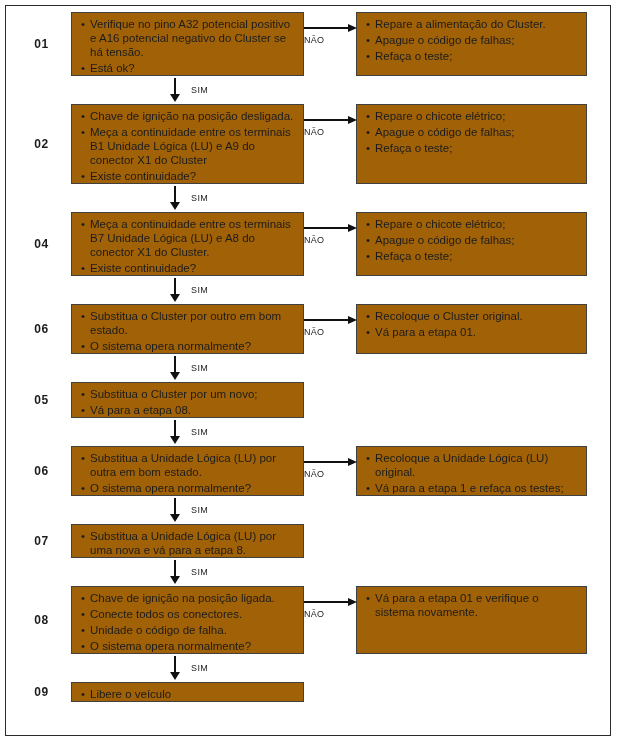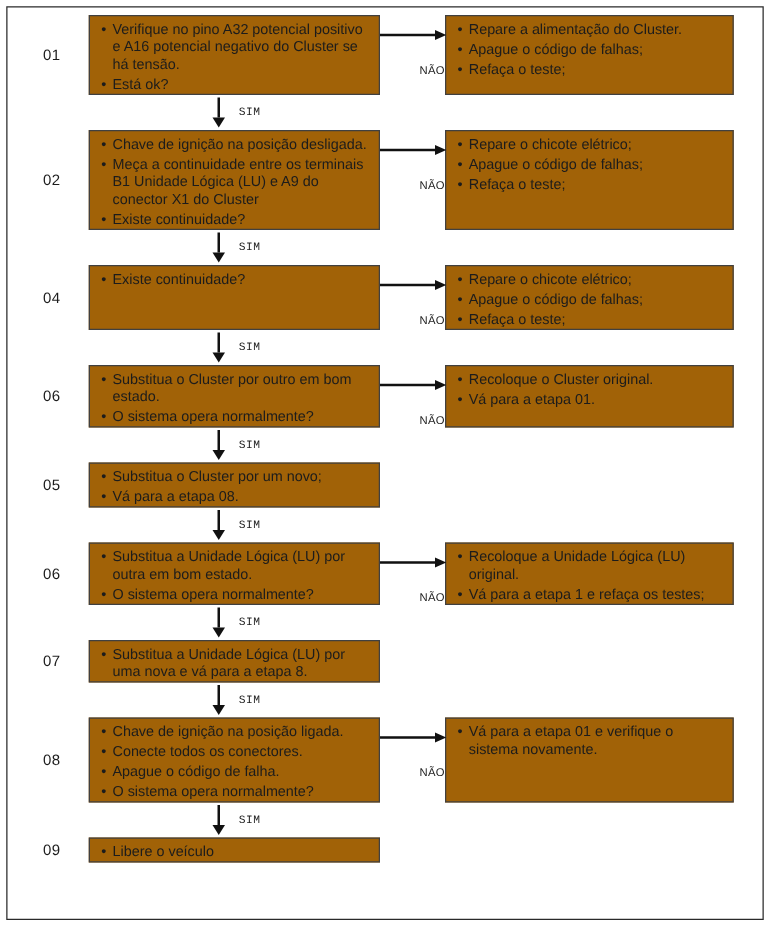--- a/index.html
+++ b/index.html
@@ -16,21 +16,21 @@
 
   .row {
     display: grid;
     grid-template-columns: 65px 233px 52px 231px;
     align-items: stretch;
   }
 
   .step-num {
     align-self: center;
     text-align: center;
-    font-weight: normal;
+    font-weight: bold;
     font-size: 12px;
     padding-left: 6px;
     letter-spacing: 0.5px;
   }
 
   .main-box, .right-box {
     border: 1.5px solid #404040;
     background: #a16207;
     padding: 4px 6px 0 7px;
   }
@@ -57,29 +57,29 @@
     height: 2.2px; margin-top: -1.1px; background: #111;
   }
   .h-head {
     position: absolute; right: -1px; top: 50%; margin-top: -4.5px;
     width: 0; height: 0;
     border-left: 9px solid #111;
     border-top: 4.5px solid transparent;
     border-bottom: 4.5px solid transparent;
   }
   .no-label {
-    text-align: right;
+    text-align: left;
     font-size: 9px;
     color: #222;
-    margin-top: 18px;
+    margin-top: 2px;
     letter-spacing: 0.3px;
   }
 
   
-  .sim-connector { position: relative; height: 28px; font-family: Liberation Mono, monospace; }
+  .sim-connector { position: relative; height: 28px; }
   .v-shaft {
     position: absolute; left: 168px; top: 2px;
     width: 2.2px; height: 16px; background: #111;
   }
   .v-head {
     position: absolute; left: 163.5px; top: 18px;
     width: 0; height: 0;
     border-top: 8px solid #111;
     border-left: 5.5px solid transparent;
     border-right: 5.5px solid transparent;
@@ -153,20 +153,21 @@
   <div class="sim-connector">
     <span class="v-shaft"></span>
       <span class="v-head"></span>
     <span class="sim-label">SIM</span>
   </div>
 
   <div class="row">
     <div class="step-num">04</div>
     <div class="main-box">
       <ul class="bullets">
+        <li>Meça a continuidade entre os terminais B7 Unidade Lógica (LU) e A8 do conector X1 do Cluster.</li>
         <li>Existe continuidade?</li>
       </ul>
     </div>
     <div class="no-connector">
       <div class="h-arrow">
           <span class="h-line"></span>
           <span class="h-head"></span>
         </div>
       <div class="no-label">NÃO</div>
     </div>
@@ -268,21 +269,21 @@
       <span class="v-head"></span>
     <span class="sim-label">SIM</span>
   </div>
 
   <div class="row">
     <div class="step-num">08</div>
     <div class="main-box">
       <ul class="bullets">
         <li>Chave de ignição na posição ligada.</li>
         <li>Conecte todos os conectores.</li>
-        <li>Apague o código de falha.</li>
+        <li>Unidade o código de falha.</li>
         <li>O sistema opera normalmente?</li>
       </ul>
     </div>
     <div class="no-connector">
       <div class="h-arrow">
           <span class="h-line"></span>
           <span class="h-head"></span>
         </div>
       <div class="no-label">NÃO</div>
     </div>

